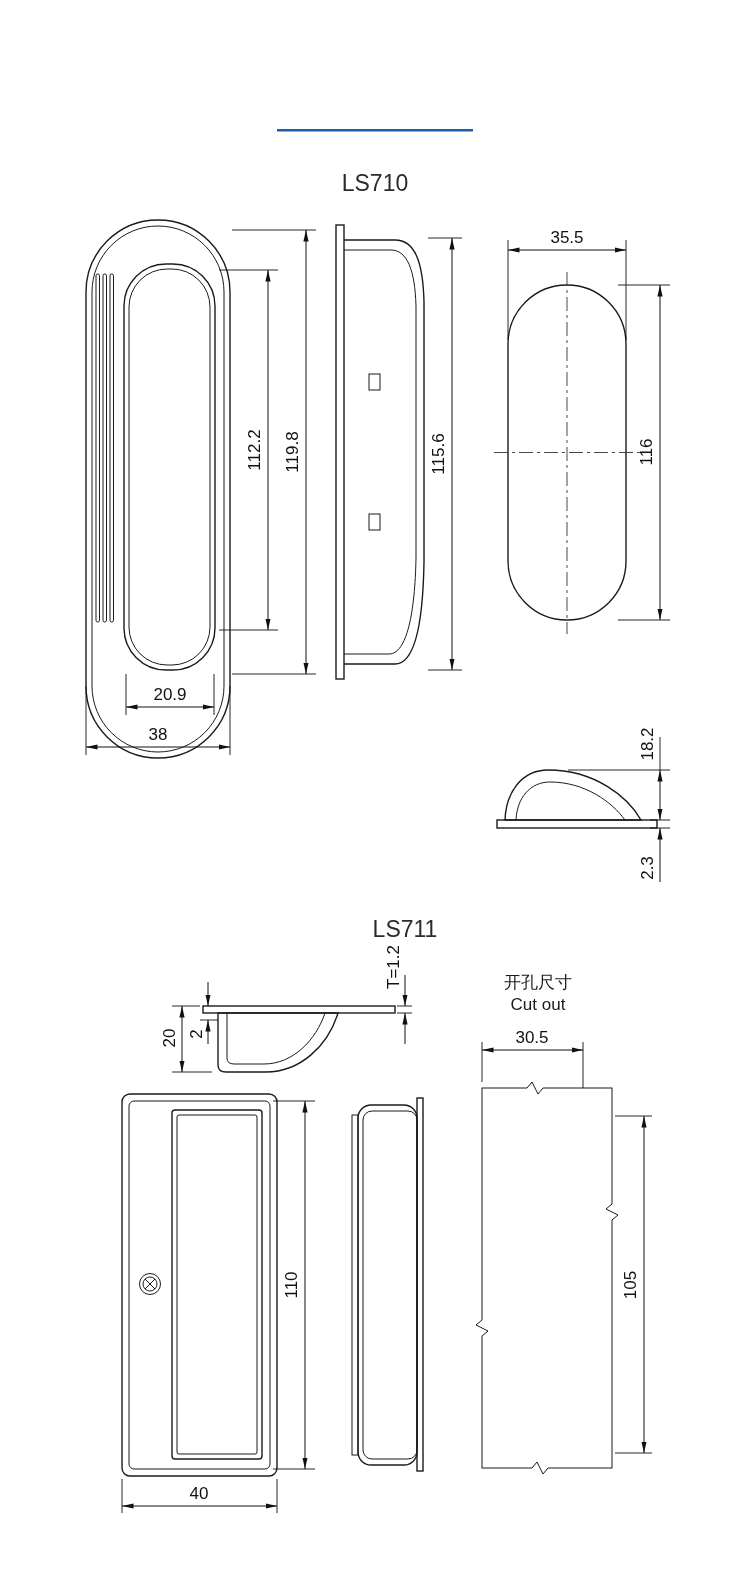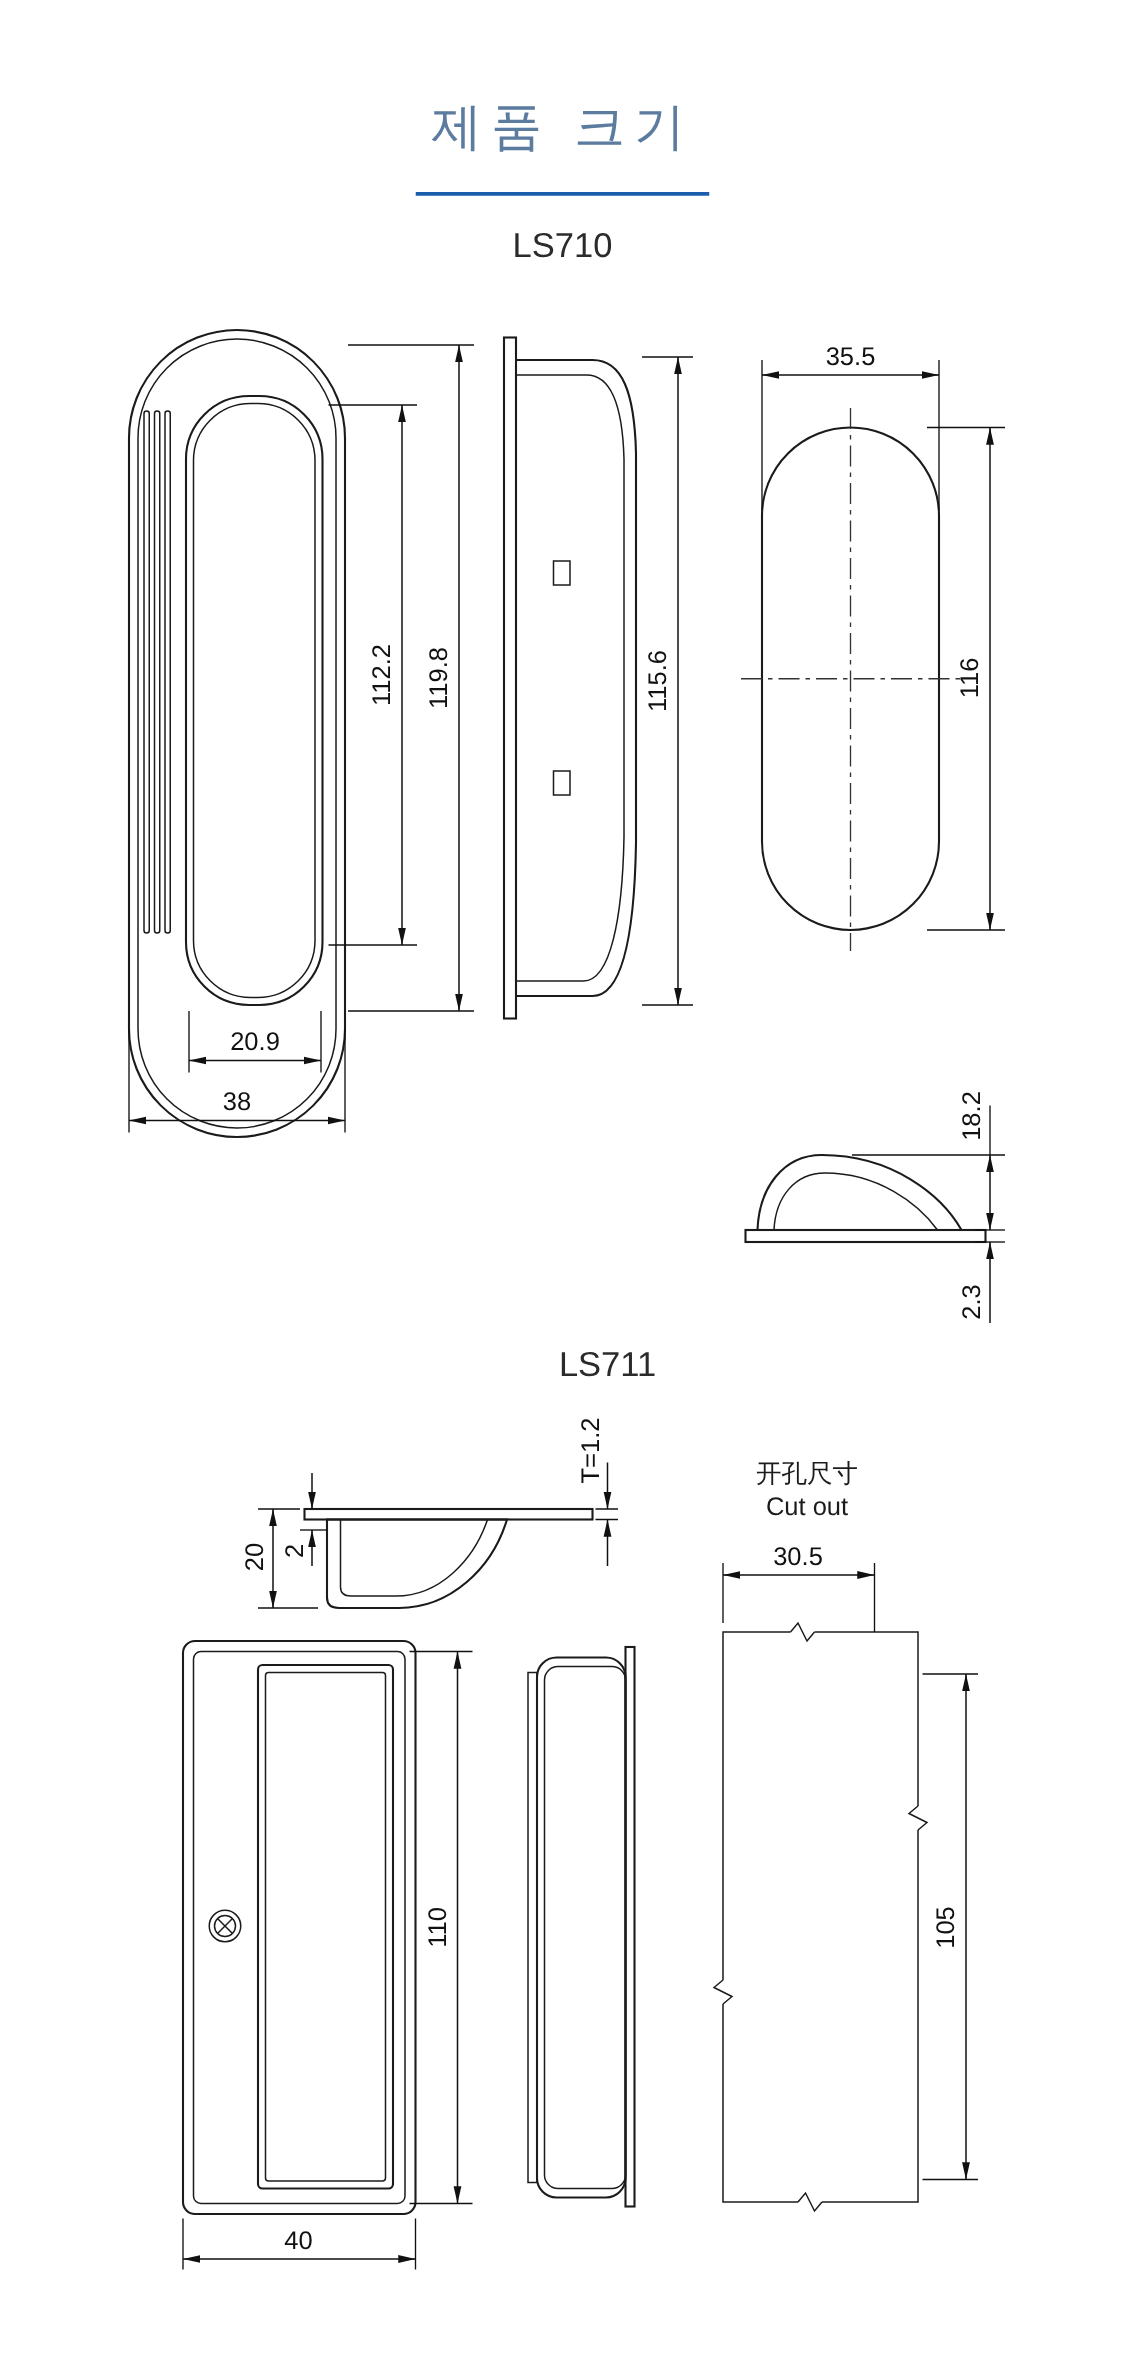--- a/index.html
+++ b/index.html
@@ -8,21 +8,21 @@
     font-family:"Liberation Sans", sans-serif; overflow:hidden;
   }
   .page-title {
     position:absolute; top:62px; left:0; width:750px;
     text-align:center; font-size:34px; letter-spacing:6px;
     color:#5b7c9e; font-weight:400;
   }
   .rule-wrap { position:absolute; top:118px; left:0; width:750px; text-align:center; }
   .model-heading {
     position:absolute; left:0; width:750px; text-align:center;
-    font-size:23px; color:#2b2b2b; font-weight:400;
+    font-size:23px; color:#2b2b2b; font-weight:400;margin-top:20px;
   }
   #m710 { top:150px; }
   #m711 { top:896px;padding-left:30px; }
   svg.drawing { position:absolute; left:0; }
   #svg710 { top:192px; }
   #svg711 { top:930px; }
 
   
   .o1 { fill:none; stroke:#1b1b1b; stroke-width:1.4; }
   .o2 { fill:none; stroke:#1b1b1b; stroke-width:1; }
@@ -31,21 +31,20 @@
   .cl { fill:none; stroke:#333; stroke-width:0.9; stroke-dasharray:14 4 3 4; }
   .dt { font-family:"Liberation Sans", sans-serif; font-size:17px; fill:#111; text-anchor:middle; }
   .lbl { font-family:"Liberation Sans", sans-serif; font-size:17px; fill:#1b1b1b; text-anchor:middle; }
   .wh { fill:#ffffff; stroke:none; }
 </style>
 </head>
 <body>
 
 <div class="page">
 
-  <div class="page-title">제품 크기</div>
 
   <div class="rule-wrap">
     <svg width="196" height="3">
       <rect x="0" y="0" width="196" height="2.5" fill="#1a5dad"></rect>
     </svg>
   </div>
 
   <div class="model-heading" id="m710">LS710</div>
 
   <svg id="svg710" class="drawing" width="750" height="690" viewBox="0 0 750 690">

